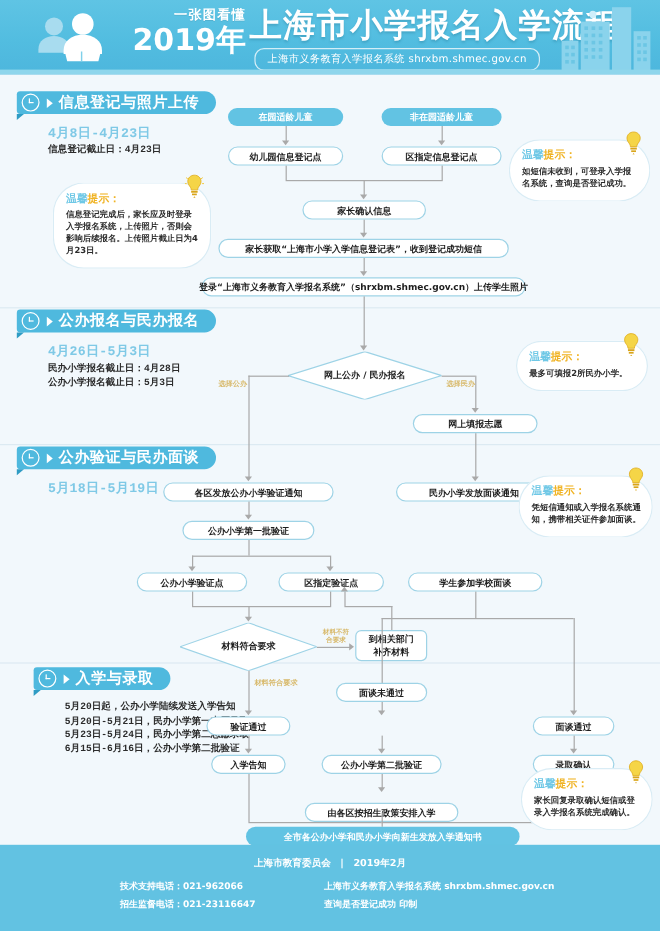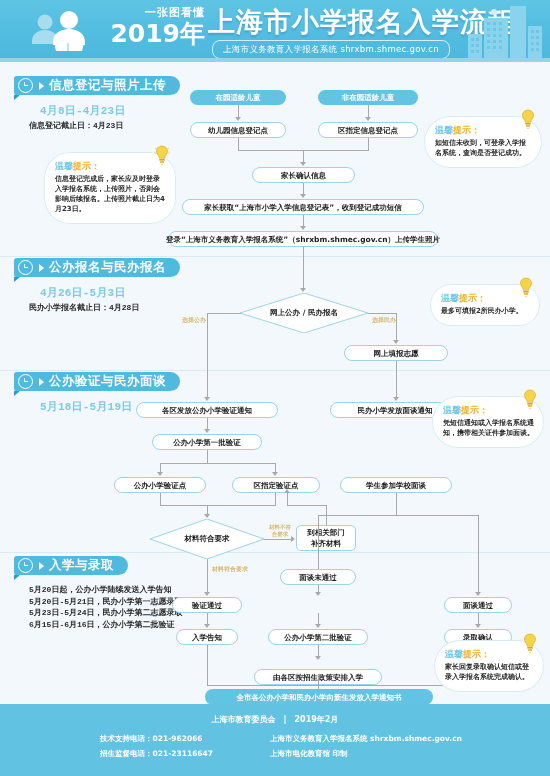--- a/index.html
+++ b/index.html
@@ -38,21 +38,21 @@
   .sect-tab:after{content:"";position:absolute;left:0;top:100%;
     border-left:6px solid #2f9cc4;border-bottom:5px solid transparent;}
   .clock{width:13px;height:13px;border-radius:50%;border:1.6px solid #ffffff;
     position:relative;margin-right:6px;flex:0 0 auto;}
   .clock:before{content:"";position:absolute;left:5px;top:2.5px;width:1.4px;height:4px;background:#fff;}
   .clock:after{content:"";position:absolute;left:5px;top:6px;width:3.5px;height:1.4px;background:#fff;}
   .sect-chev{width:0;height:0;border-left:5px solid #ffffff;
     border-top:4px solid transparent;border-bottom:4px solid transparent;margin-right:5px;}
   .sect-title{font-size:12.5px;color:#ffffff;font-weight:bold;letter-spacing:.5px;white-space:nowrap;}
   .sect-date{font-size:11px;color:#7fc9e6;font-weight:bold;margin:5px 0 2px 26px;letter-spacing:.2px;}
-  .sect-lines{margin-left:15px;}
+  .sect-lines{margin-left:26px;}
   .sect-line{font-size:8px;color:#2b2b2b;line-height:11.5px;white-space:nowrap;font-weight:bold;}
 
   
   .band-sep{position:absolute;left:0;width:550px;height:1px;background:#dceaf2;}
 
   
   .node{position:absolute;display:flex;align-items:center;justify-content:center;
     box-sizing:border-box;text-align:center;}
   .node .lbl{font-size:7.5px;color:#1d1d1d;line-height:9px;white-space:nowrap;font-weight:bold;}
   .n-pill{background:#ffffff;border:1px solid #9ed3e6;border-radius:10px;height:16px;}
@@ -186,33 +186,34 @@
 
   <div class="sect" style="left:14px;top:258px;width:220px">
     <div class="sect-tab">
       <span class="clock"></span>
       <span class="sect-chev"></span>
       <span class="sect-title">公办报名与民办报名</span>
     </div>
     <div class="sect-date">4月26日-5月3日</div>
     <div class="sect-lines">
       <div class="sect-line">民办小学报名截止日：4月28日</div>
+      <div class="sect-line">公办小学报名截止日：5月3日</div>
     </div>
   </div>
 
   <div class="sect" style="left:14px;top:372px;width:220px">
     <div class="sect-tab">
       <span class="clock"></span>
       <span class="sect-chev"></span>
       <span class="sect-title">公办验证与民办面谈</span>
     </div>
     <div class="sect-date">5月18日-5月19日</div>
   </div>
 
-  <div class="sect" style="left:14px;top:556px;width:250px">
+  <div class="sect" style="left:28px;top:556px;width:250px">
     <div class="sect-tab">
       <span class="clock"></span>
       <span class="sect-chev"></span>
       <span class="sect-title">入学与录取</span>
     </div>
     <div class="sect-lines" style="margin-top:6px">
       <div class="sect-line">5月20日起，公办小学陆续发送入学告知</div>
       <div class="sect-line">5月20日-5月21日，民办小学第一志愿录取</div>
       <div class="sect-line">5月23日-5月24日，民办小学第二志愿录取</div>
       <div class="sect-line">6月15日-6月16日，公办小学第二批验证</div>
@@ -482,18 +483,18 @@
 
   <div class="footer">
     <div class="ft-line1">上海市教育委员会　|　2019年2月</div>
     <div class="ft-grid">
       <div class="ft-row">
         <div class="ft-c1">技术支持电话：021-962066</div>
         <div class="ft-c2">上海市义务教育入学报名系统  shrxbm.shmec.gov.cn</div>
       </div>
       <div class="ft-row">
         <div class="ft-c1">招生监督电话：021-23116647</div>
-        <div class="ft-c2">上海市电化教育馆 印制</div>
+        <div class="ft-c2">查询是否登记成功 印制</div>
       </div>
     </div>
   </div>
 
 </div>
 
 </body></html>

